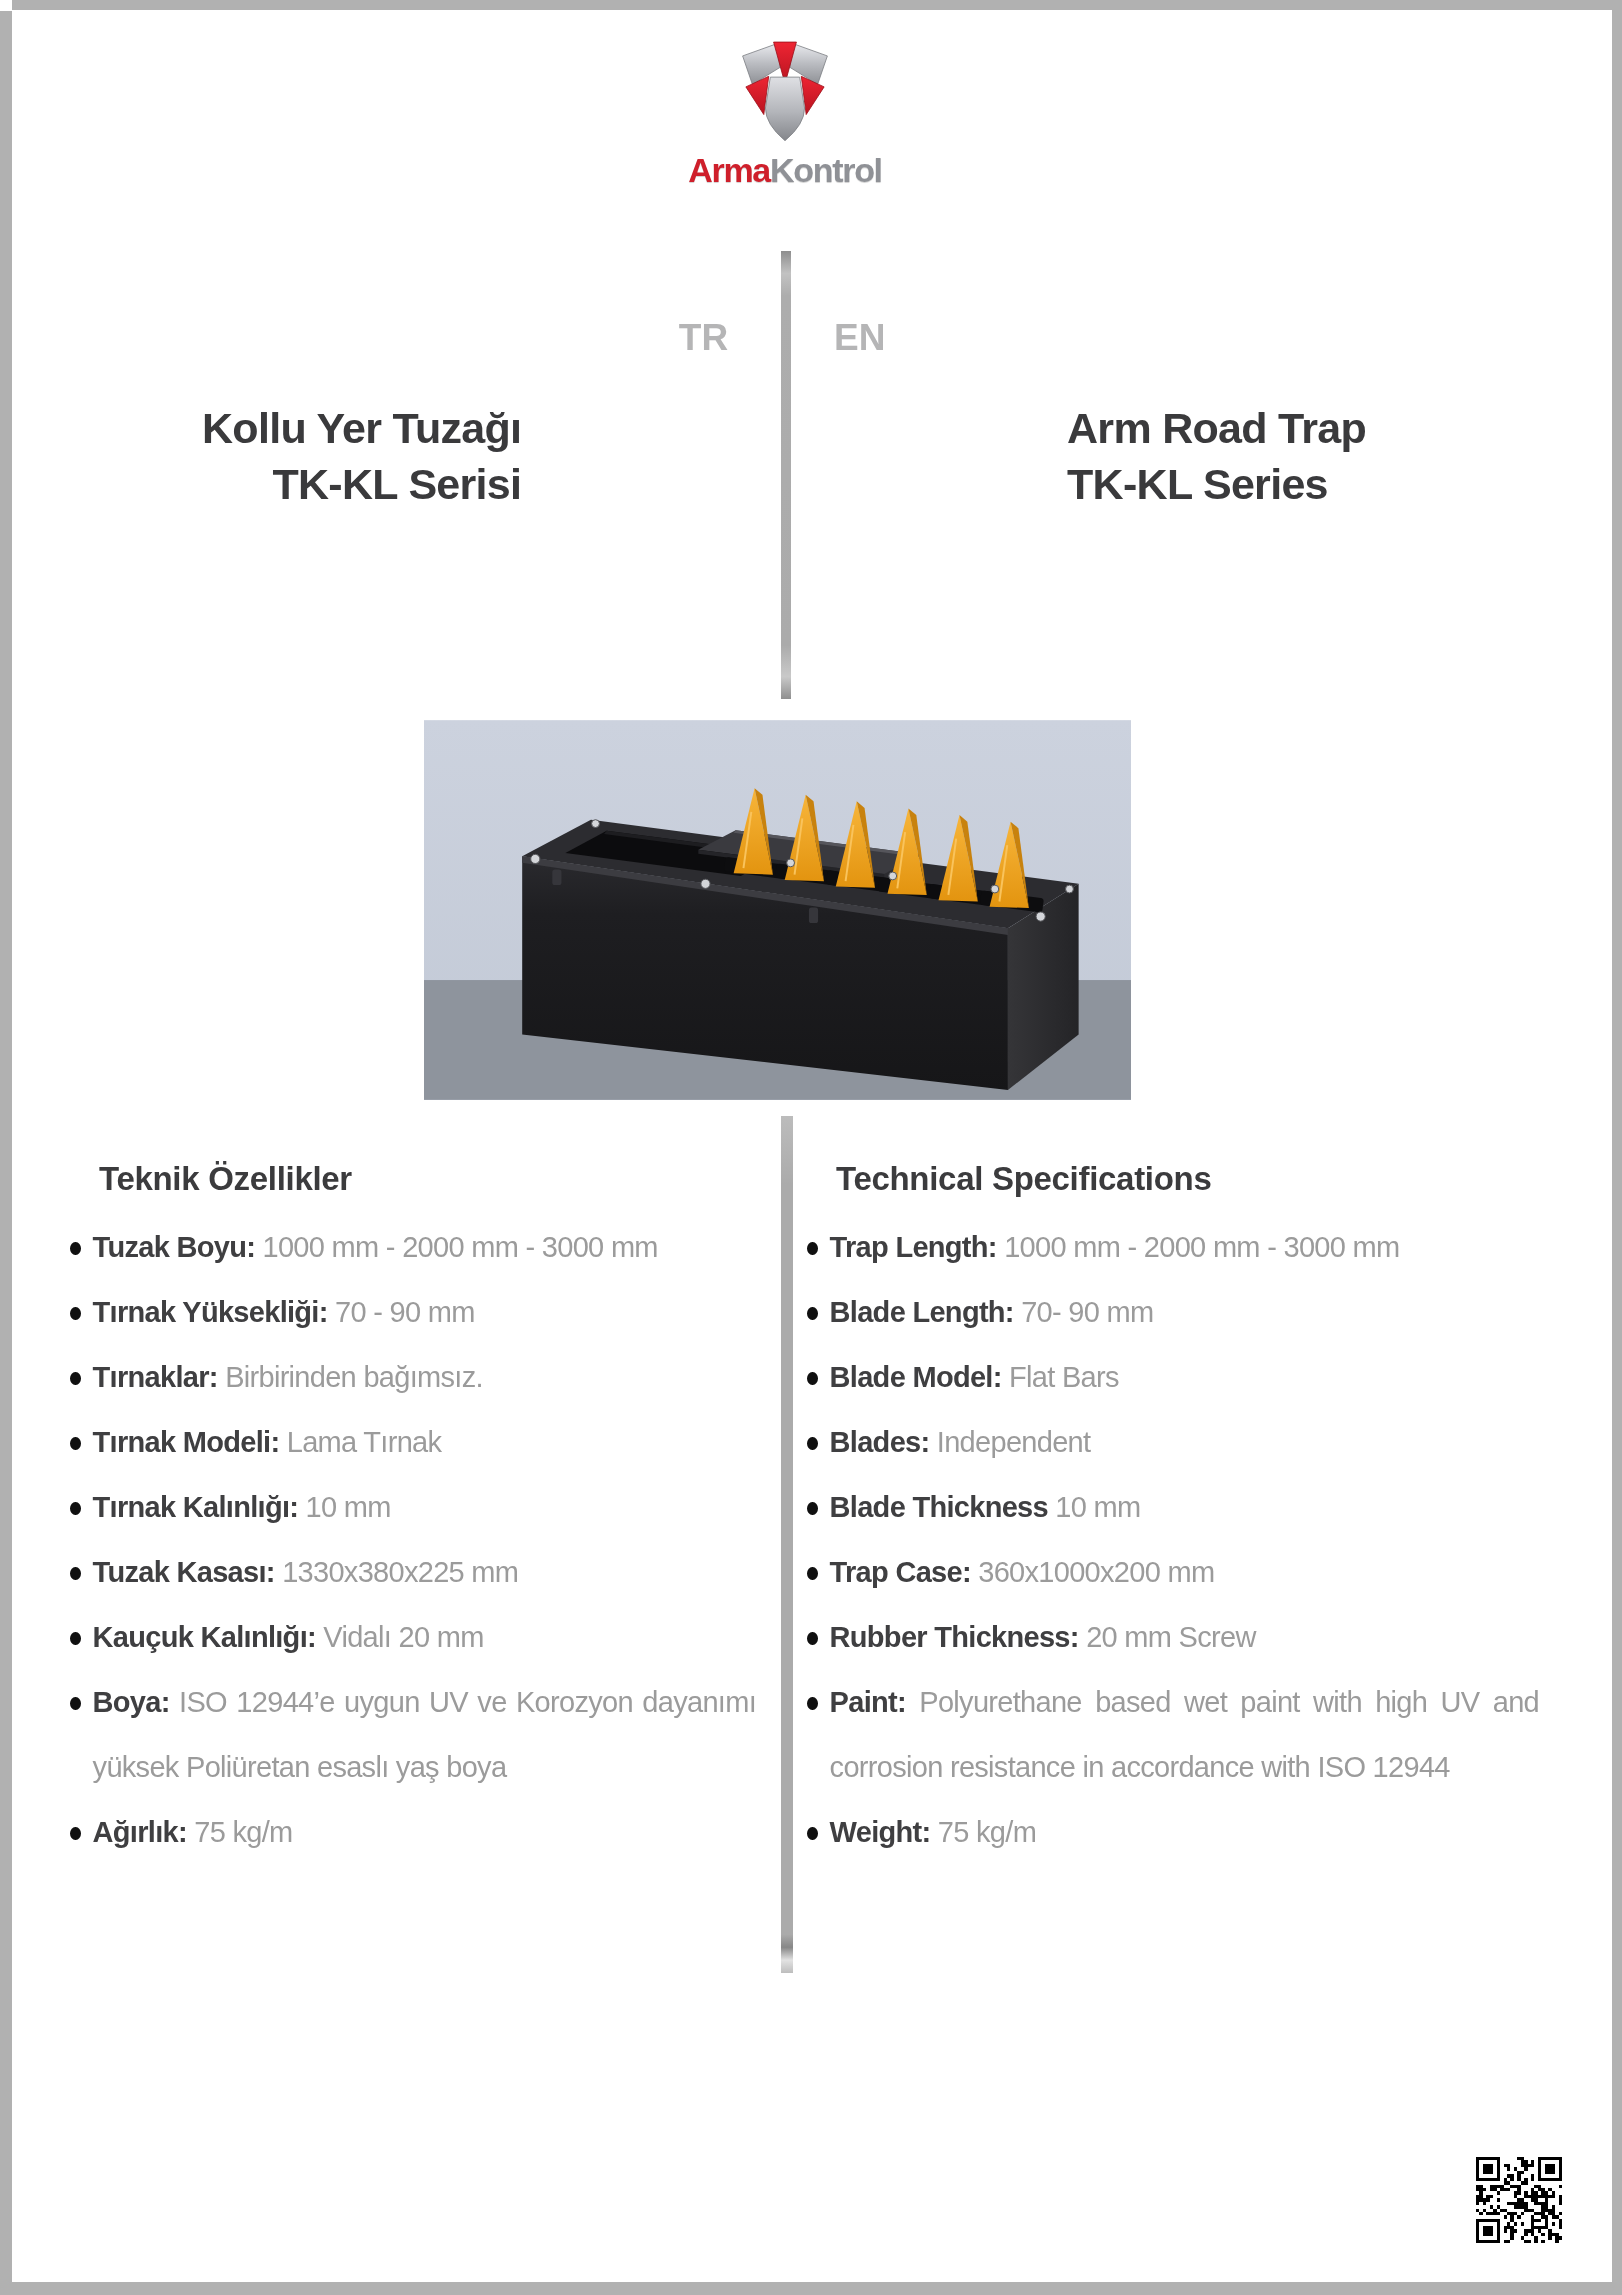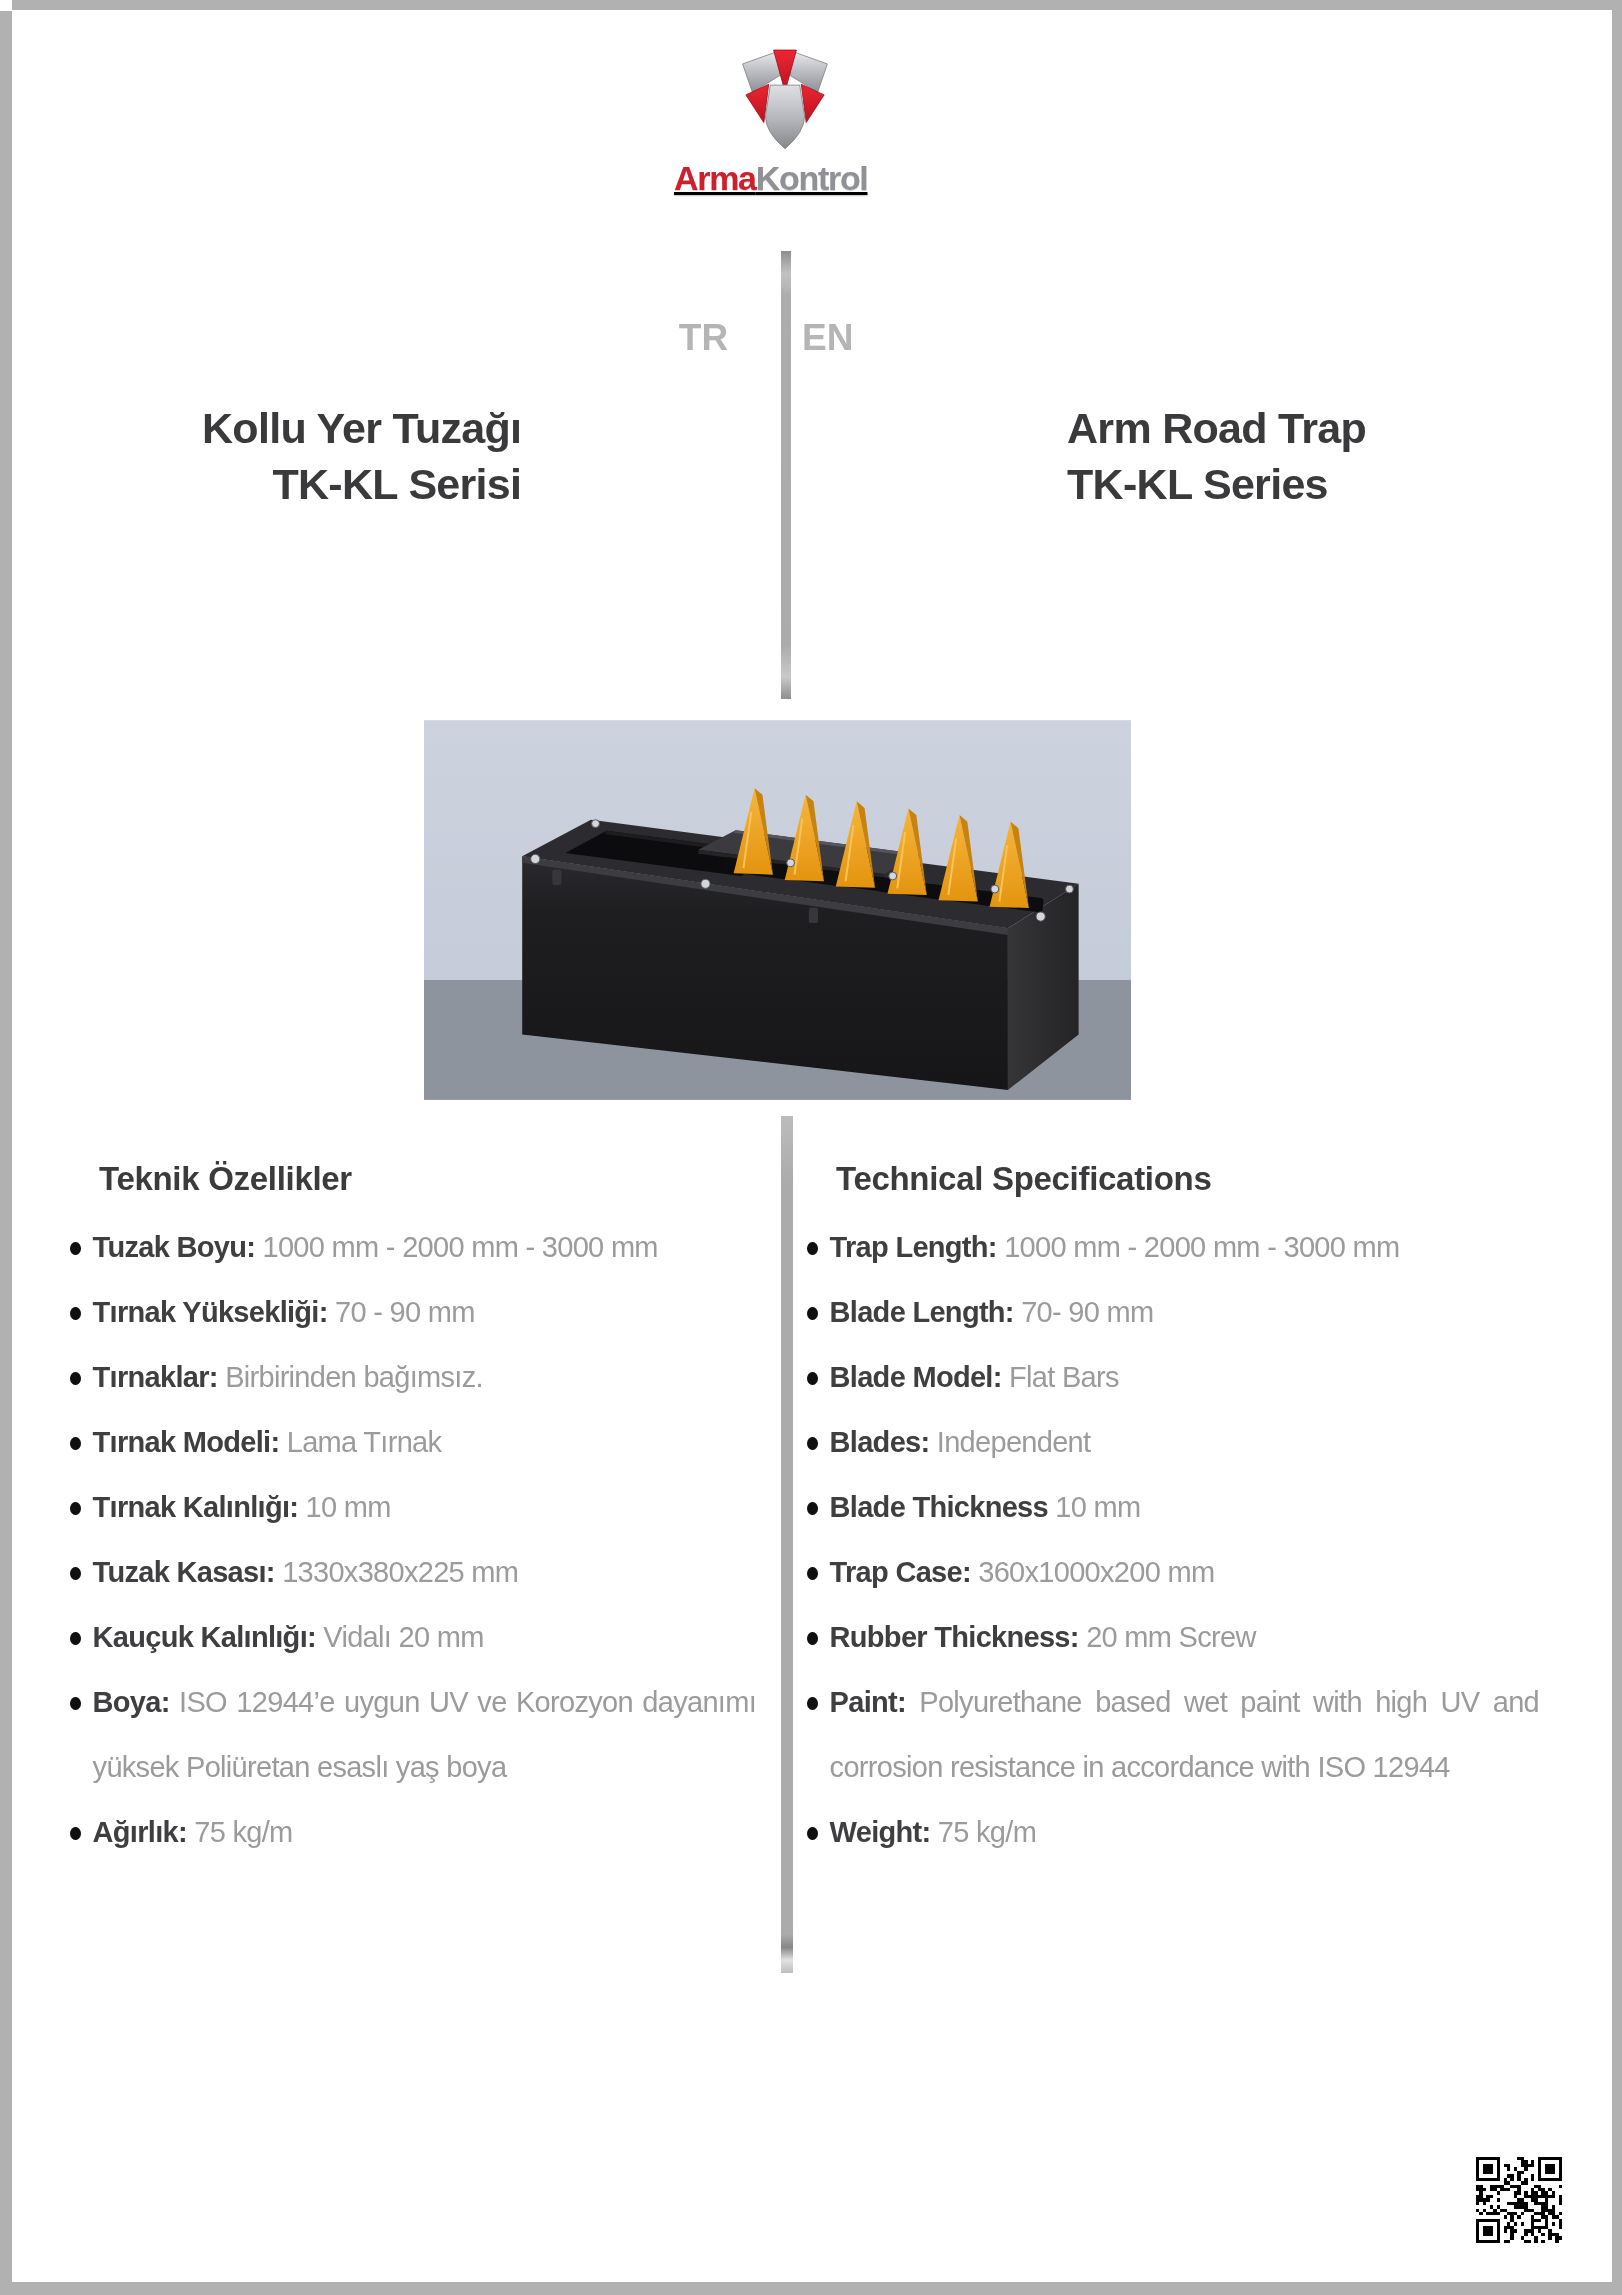--- a/index.html
+++ b/index.html
@@ -8,38 +8,38 @@
     font-family:"Liberation Sans", sans-serif;overflow:hidden;margin:0 auto;
   }
   
   .frame{position:absolute;background:#b1b1b1;}
   .frame-top{left:11.8px;top:0;right:0;height:9.8px;}
   .frame-left{left:0;top:11px;width:11.8px;bottom:13px;}
   .frame-right{right:0;top:9.8px;width:11px;bottom:0;}
   .frame-bottom{left:0;right:11px;bottom:0;height:13px;}
 
   
-  .logo{position:absolute;left:674px;top:46px;width:222px;text-decoration:underline;}
+  .logo{position:absolute;left:674px;top:38px;width:222px;text-align:center;}
   .logo svg{display:block;margin:0 auto;}
   .wordmark{
     margin-top:3.9px;font-size:34px;font-weight:bold;letter-spacing:-1.3px;line-height:37px;
     text-shadow:0 1.3px 0.7px rgba(0,0,0,0.18);
   }
   .wordmark .red{color:#cf1f2b;}
   .wordmark .gray{color:#8f9196;}
 
   
   .divider-top{
     position:absolute;left:781px;top:251px;width:9.8px;height:448px;
     background:linear-gradient(#8e8e8e 0%,#c2c2c2 5%,#adadad 10%,
                #ababab 88%,#c9c9c9 95%,#8f8f8f 100%);
   }
   .lang{position:absolute;top:318px;font-size:37px;font-weight:bold;color:#b5b5b6;line-height:39px;}
   .lang-tr{left:638px;width:131px;text-align:center;}
-  .lang-en{left:802px;text-align:center;}
+  .lang-en{left:834px;text-align:center;}
 
   
   .title{position:absolute;top:400px;font-size:43px;font-weight:bold;color:#3a3a3c;
          line-height:56px;letter-spacing:-0.7px;white-space:nowrap;}
   .title-tr{left:202px;text-align:right;}
   .title-en{left:1067px;}
 
   
   .product{position:absolute;left:424px;top:720px;width:707px;height:380px;}
   .product svg{display:block;}

